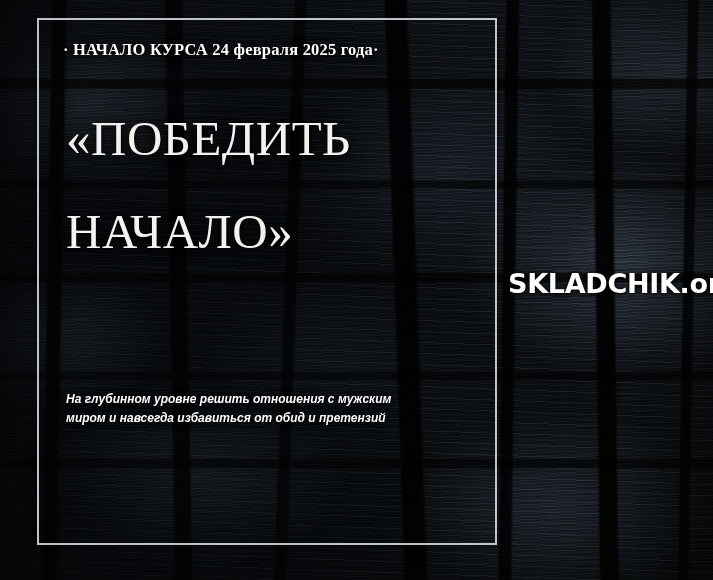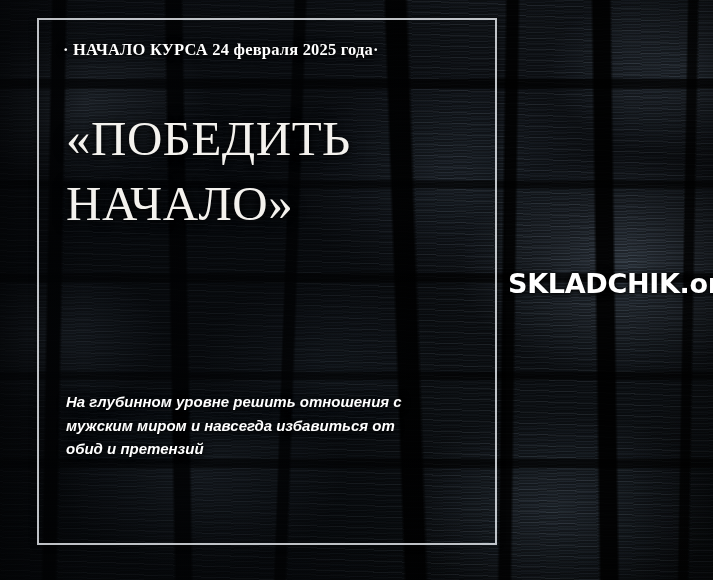--- a/index.html
+++ b/index.html
@@ -165,31 +165,31 @@
     letter-spacing: -0.5px;
     margin-bottom: 29px;
   }
 
   .title-line-2,
   .title-line-3 {
     font-size: 49px;
     letter-spacing: 0.5px;
   }
 
-  .title-line-2 { margin-bottom: 16px; }
+  .title-line-2 { margin-bottom: 44px; }
 
   .subtitle {
     position: absolute;
     left: 66px;
     top: 390px;
     width: 360px;
     font-family: "Liberation Sans", "DejaVu Sans", sans-serif;
     font-weight: bold;
     font-style: italic;
-    font-size: 15px;
+    font-size: 12px;
     line-height: 1.58;
     color: #ffffff;
     text-shadow: 0 1px 4px rgba(0,0,0,0.9), 0 0 10px rgba(0,0,0,0.6);
   }
 
   .watermark {
     position: absolute;
     left: 508px;
     top: 268px;
     font-family: "DejaVu Sans", "Liberation Sans", sans-serif;

